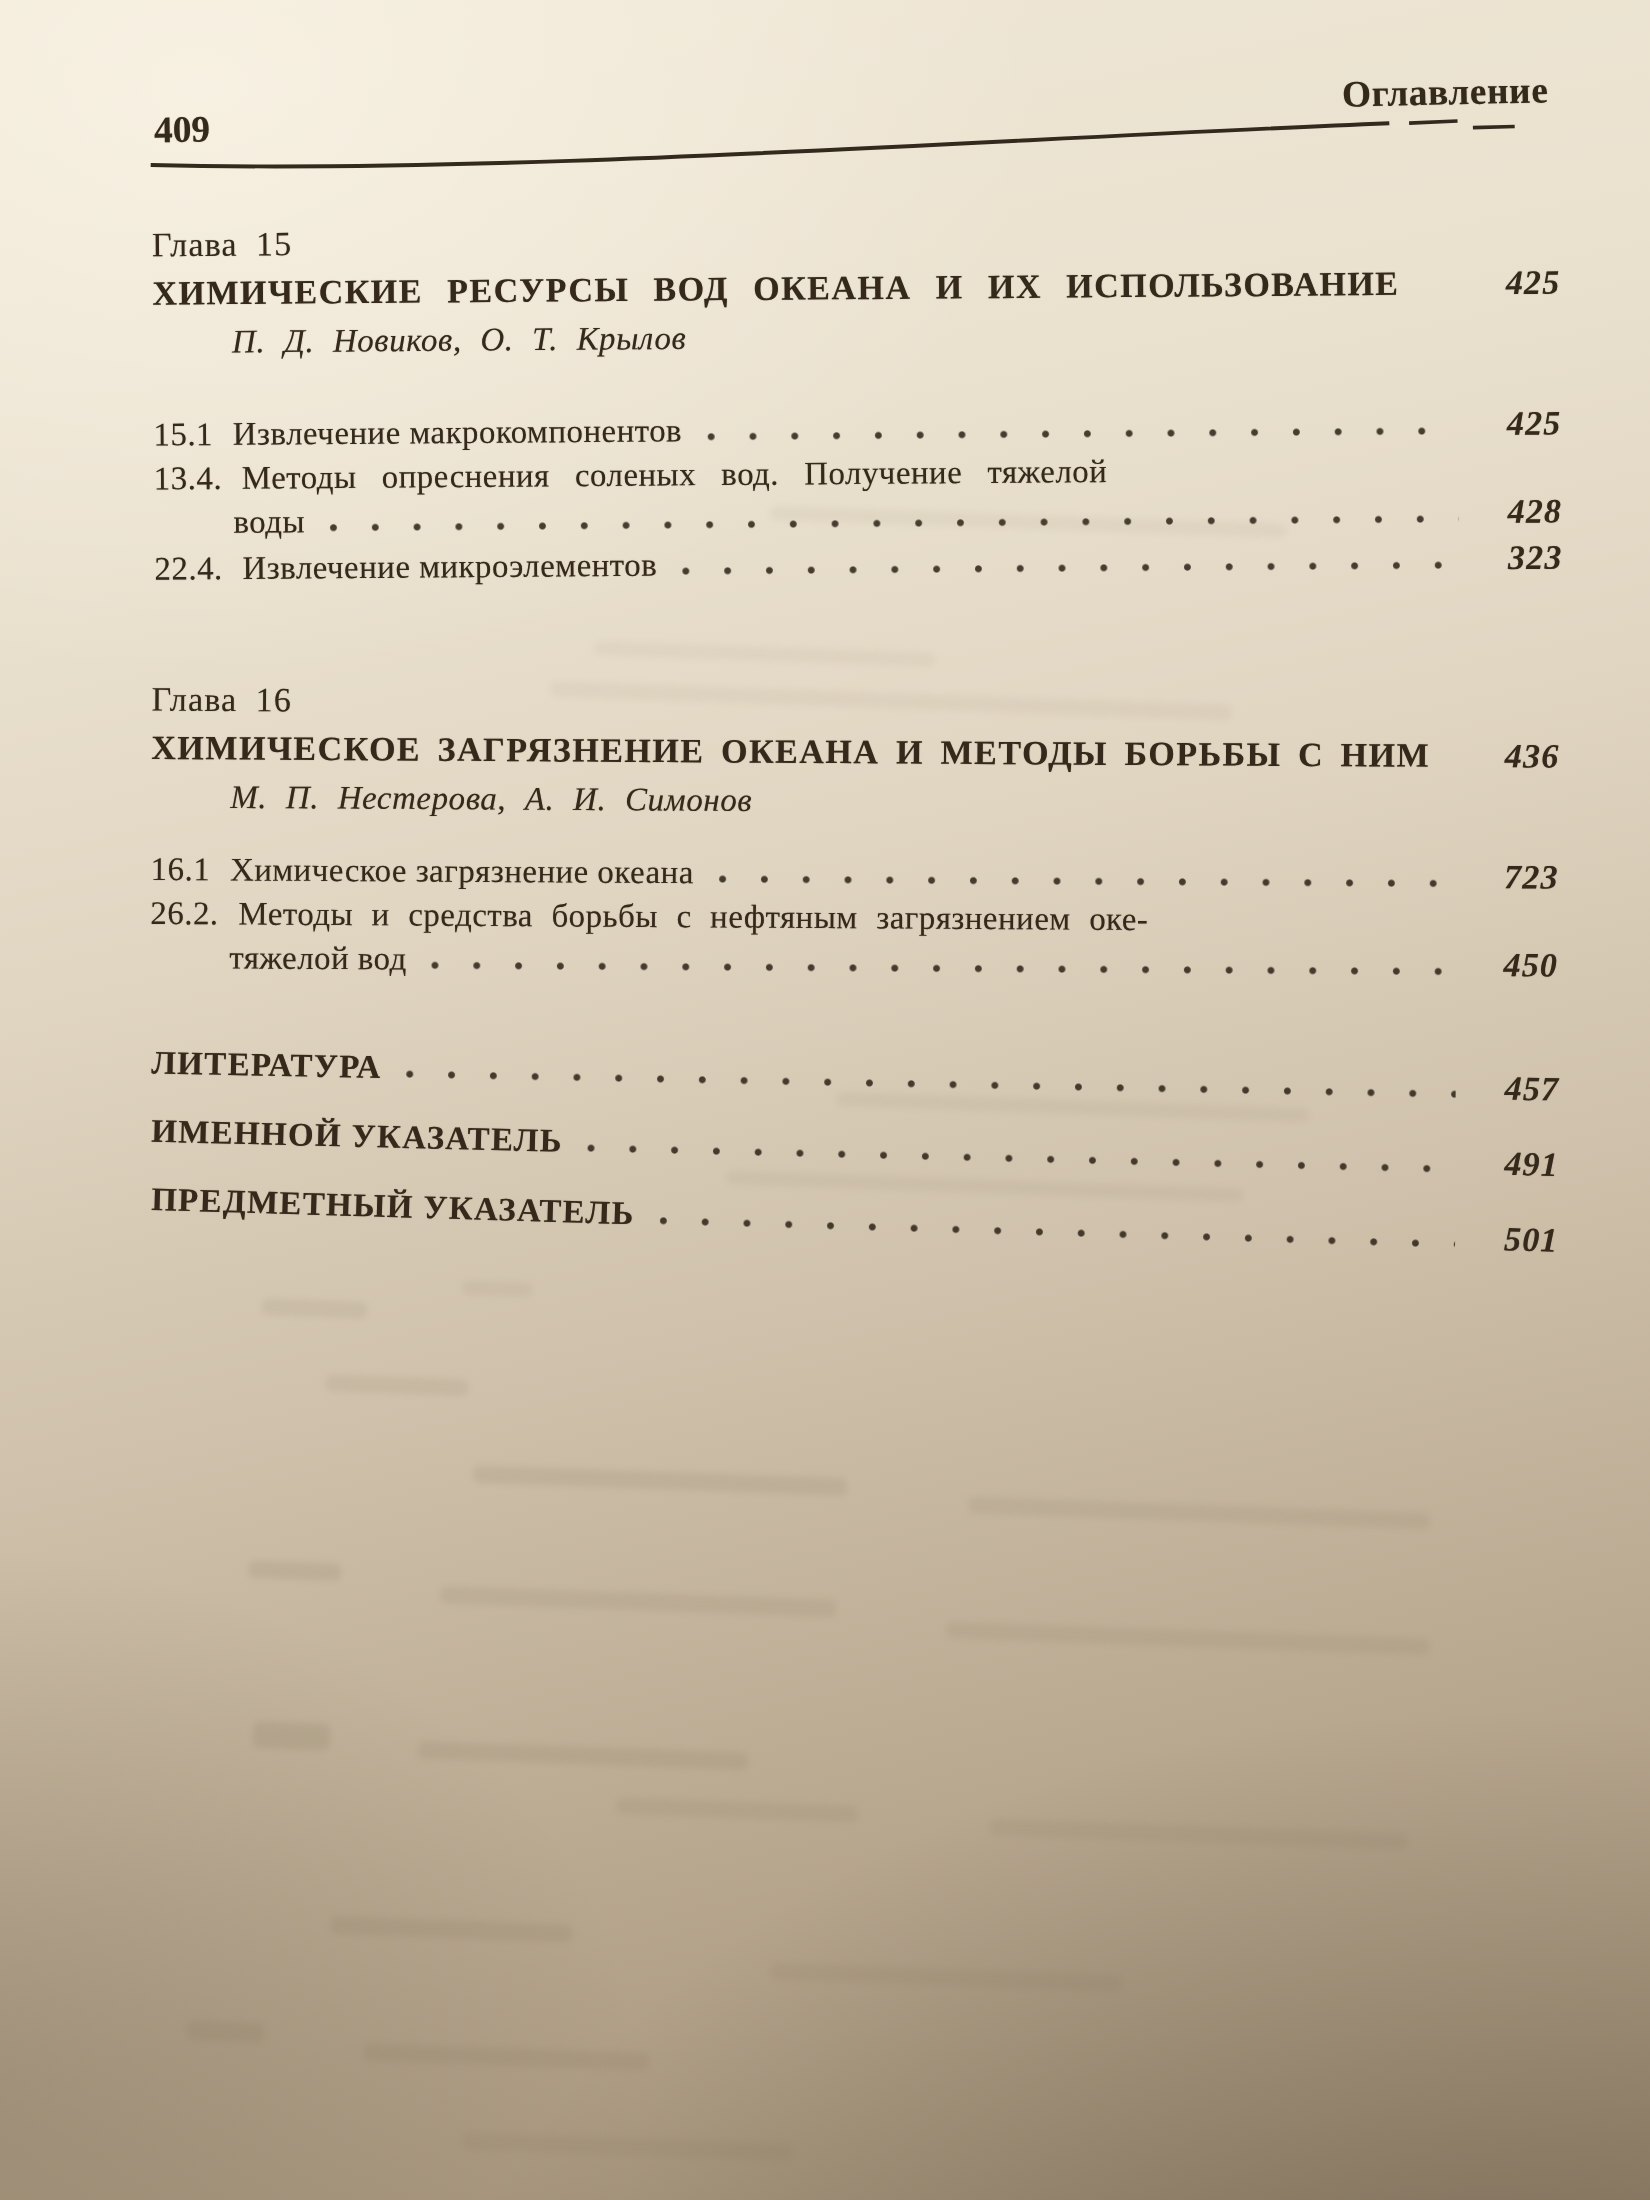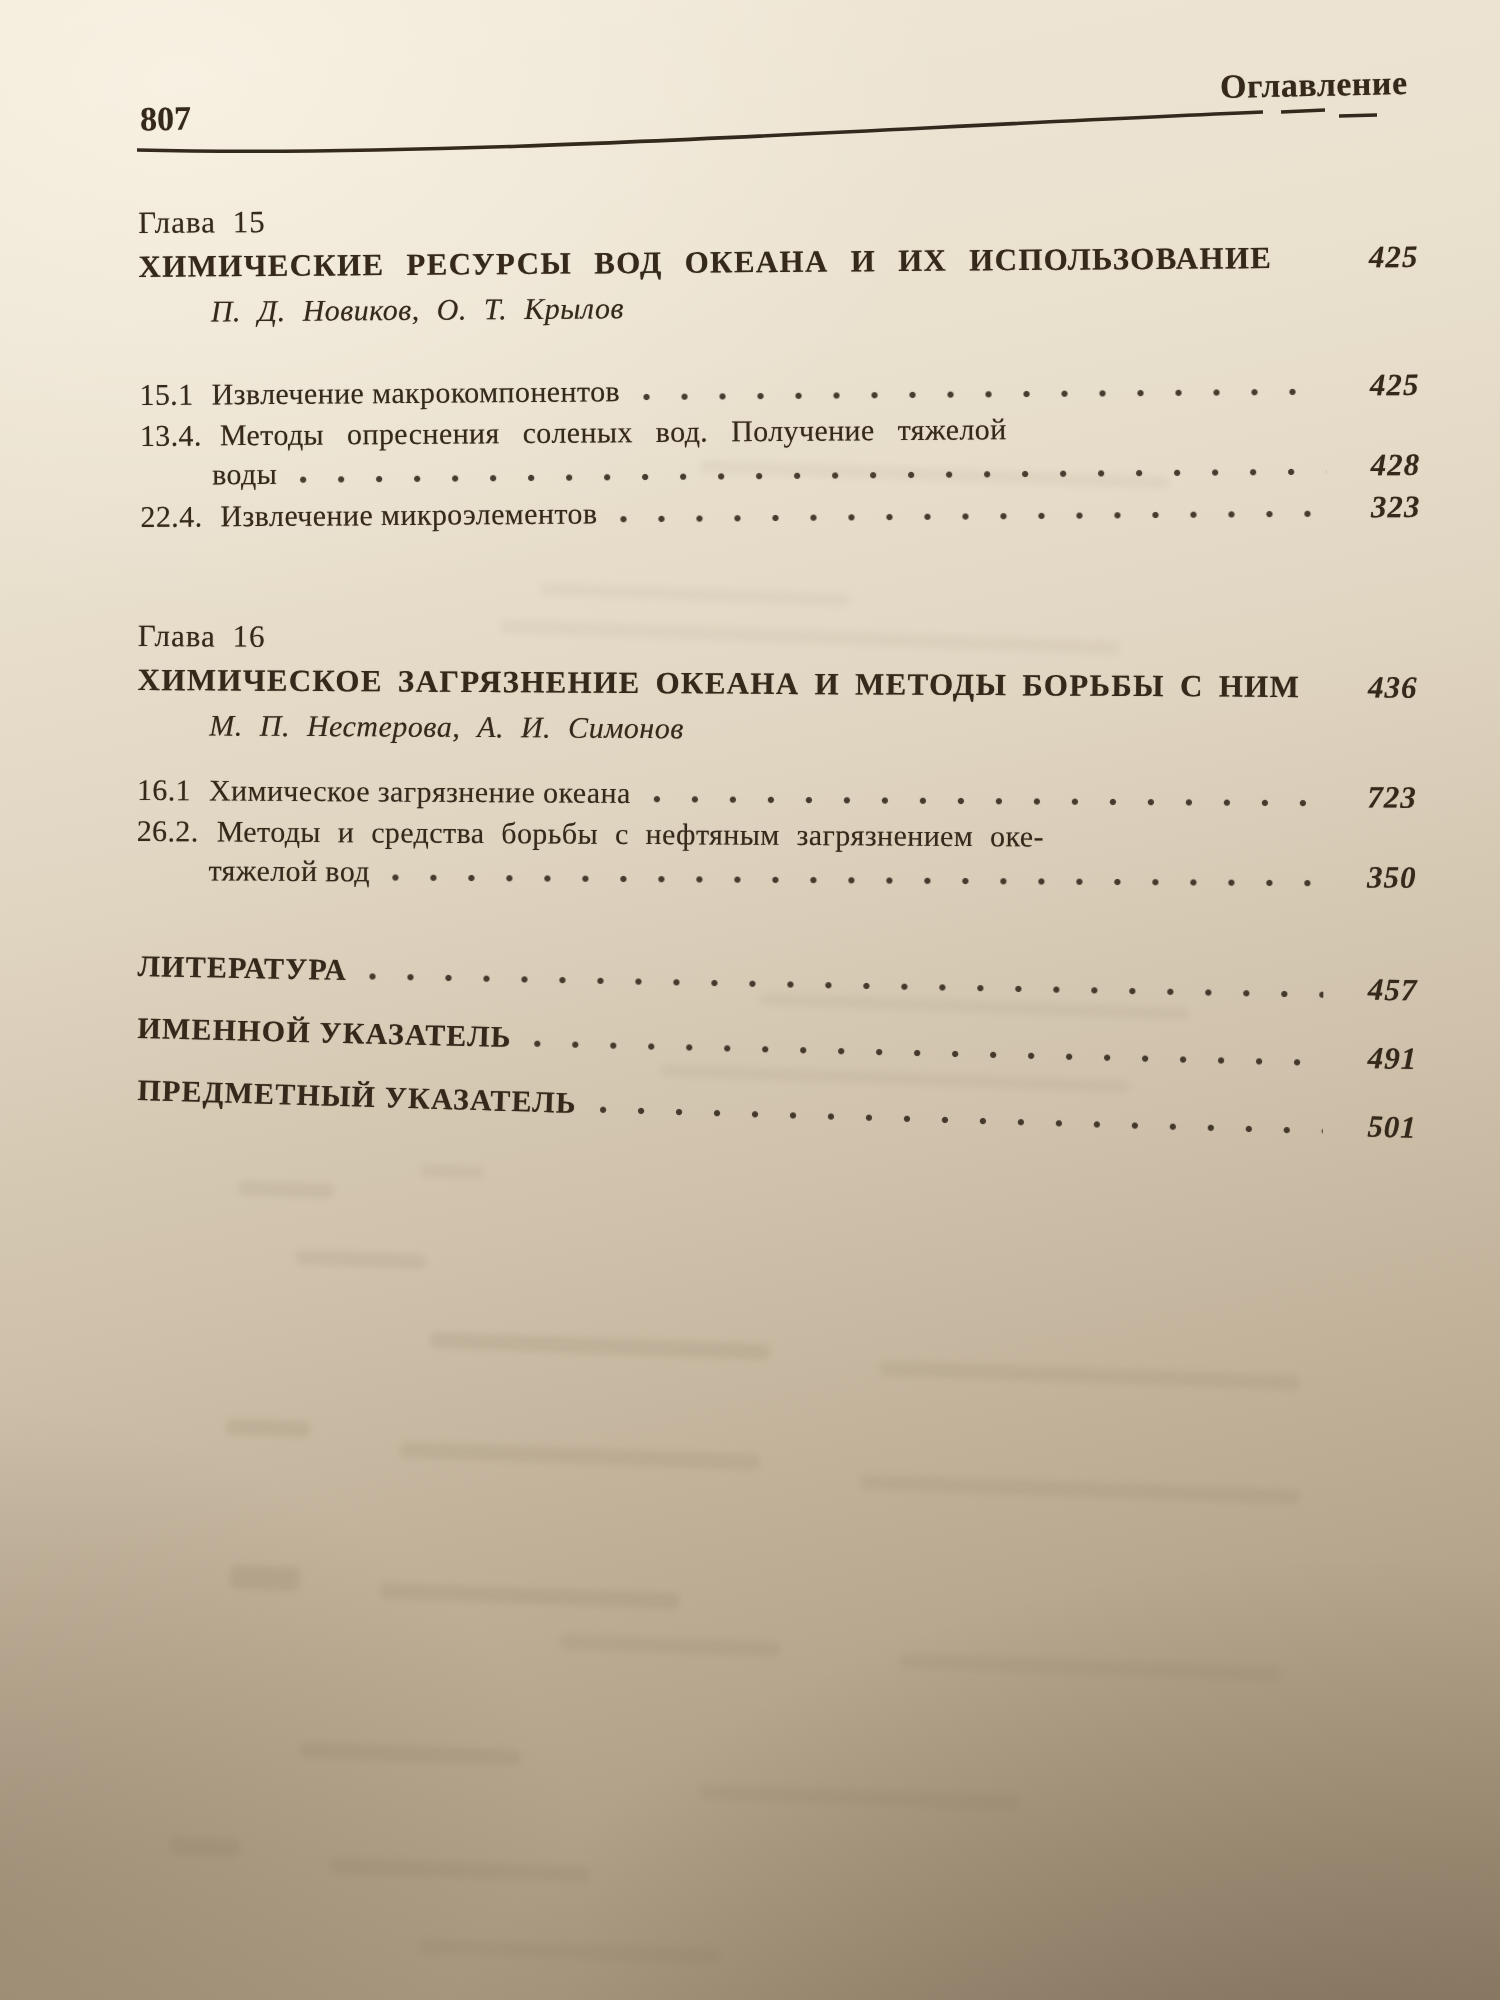--- a/index.html
+++ b/index.html
@@ -44,21 +44,21 @@
   .ghost{position:absolute;background:#77684f;filter:blur(3px);border-radius:6px;transform:rotate(2deg);}
 </style>
 </head>
 <body>
 
 <div class="paper"></div>
 
 <div class="content ink">
 
   <div class="hdr-right">Оглавление</div>
-  <div class="folio">807</div>
+  <div class="folio">409</div>
 
   <svg class="rule-svg" width="1300" height="70">
     <path d="M4,52 C 330,60 740,30 1130,14" fill="none" stroke="#33291d" stroke-width="3.6"></path>
     <path d="M1148,14 L1192,12" fill="none" stroke="#33291d" stroke-width="3.4"></path>
     <path d="M1206,18 L1244,17" fill="none" stroke="#33291d" stroke-width="3.4"></path>
   </svg>
 
   <div class="sec" style="top:205px;transform:rotate(-0.45deg);transform-origin:0 0;">
     <div class="glava">Глава 15</div>
     <div class="row" style="margin-top:8px;">
@@ -103,21 +103,21 @@
       <span><span class="num">16.1</span><span>Химическое загрязнение океана</span></span>
       <span class="dots"></span>
       <span class="pagenum">723</span>
     </div>
 
     <div style="margin-top:6px;">
       <div class="entry spread2"><span class="num">26.2.</span><span>Методы и средства борьбы с нефтяным загрязнением оке-</span></div>
       <div class="row entry wrapline" style="margin-top:4px;">
         <span>тяжелой вод</span>
         <span class="dots"></span>
-        <span class="pagenum">350</span>
+        <span class="pagenum">450</span>
       </div>
     </div>
   </div>
 
   <div class="sec" style="top:948px;transform:rotate(1.1deg);transform-origin:0 0;">
     <div class="row backrow">
       <span>ЛИТЕРАТУРА</span>
       <span class="dots"></span>
       <span class="pagenum">457</span>
     </div>

